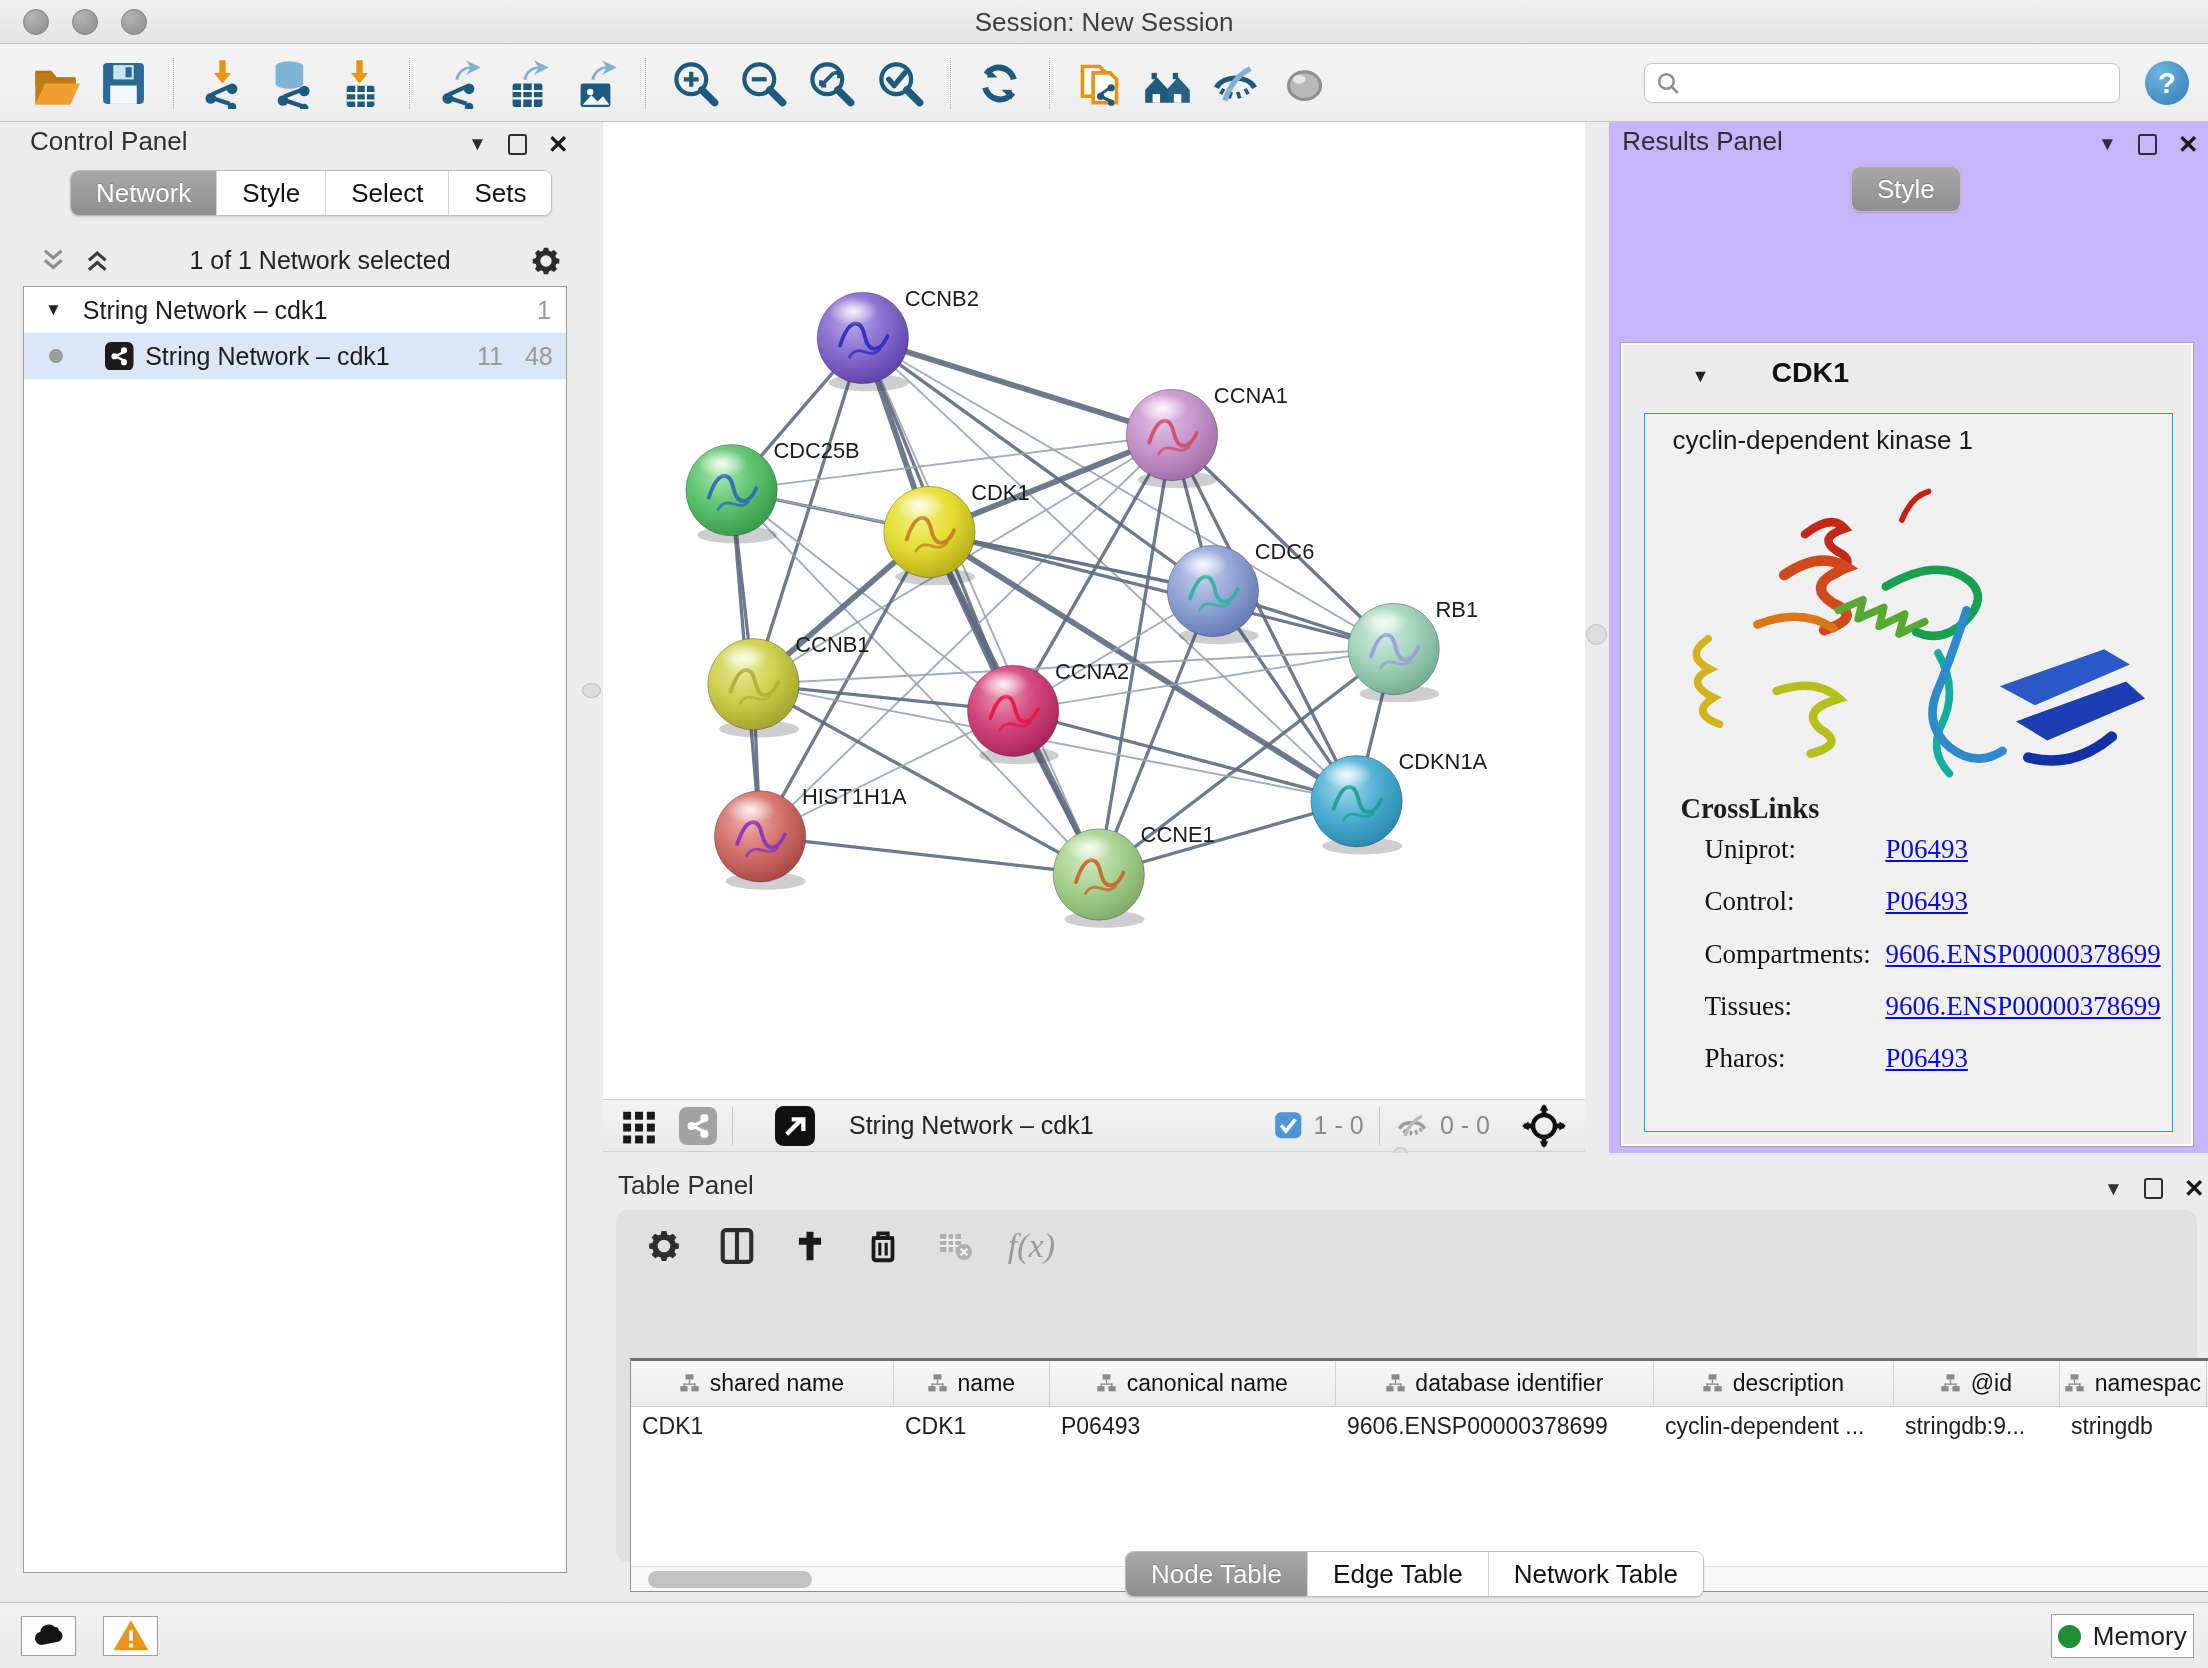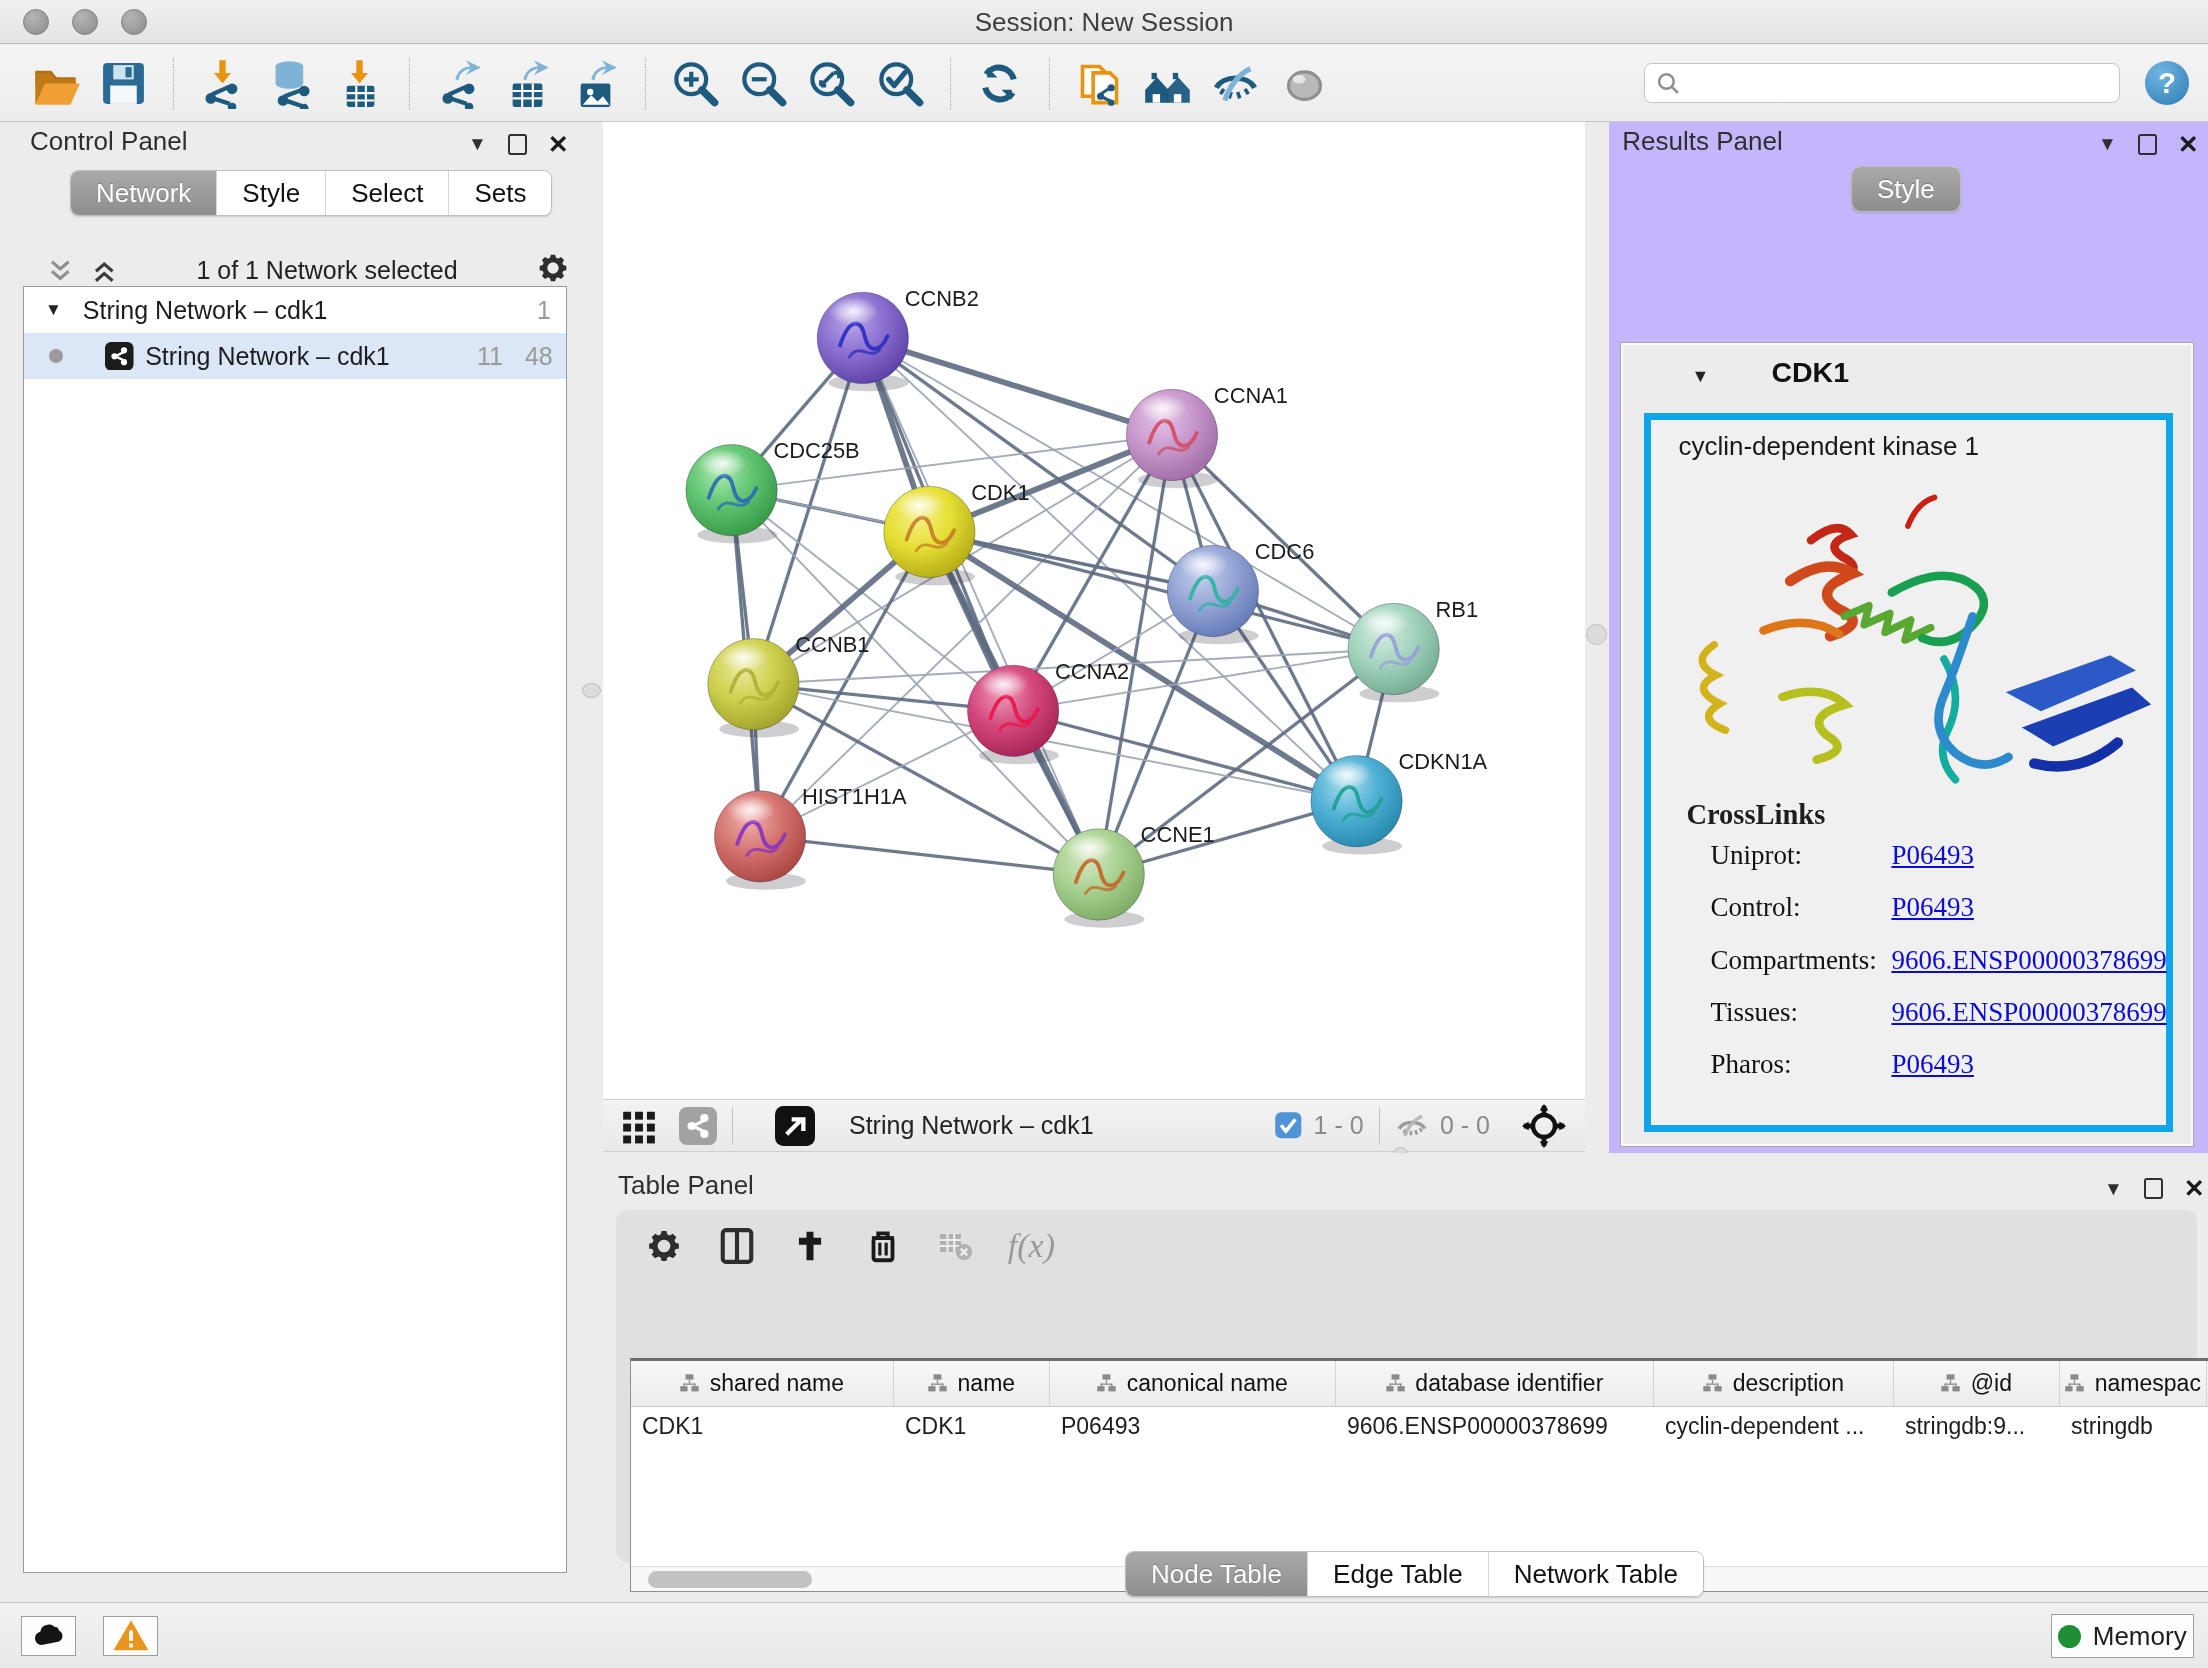--- a/index.html
+++ b/index.html
@@ -42,22 +42,22 @@
 
   
   .seg { position:absolute; display:flex; border:1px solid #bdbdbd; border-radius:8.6px;
     overflow:hidden; background:#fff; box-shadow:0 1px 1.9px rgba(0,0,0,.15); }
   .seg .tab { font-size:26px; padding:6.7px 25px; border-left:1px solid #d6d6d6; cursor:pointer; white-space:nowrap; background:#fff; color:#111; }
   .seg .tab:first-child { border-left:none; }
   .seg .tab.active { background:linear-gradient(#a9a9a9,#8e8e8e); color:#fff; text-shadow:0 -1px 1px rgba(0,0,0,.25); }
 
   
   .control-panel { position:absolute; left:0; top:122px; width:592px; height:1488px; background:#ececec; }
-  .cp-toolrow { position:absolute; left:12px; top:114px; width:592px; height:49px;
-    display:flex; align-items:flex-end; font-size:25px; color:#222; }
+  .cp-toolrow { position:absolute; left:5px; top:114px; width:592px; height:49px;
+    display:flex; align-items:center; font-size:25px; color:#222; }
   .listbox { position:absolute; left:23px; top:164px; width:544px; height:1287px;
     background:#fff; border:1.9px solid #9a9a9a; }
   .net-row { height:46px; display:flex; align-items:center; font-size:25px; position:relative; }
   .net-row .cnt { color:#9a9a9a; }
   .net-row.sel { background:#dbe6f7; }
 
   
   .canvas { position:absolute; left:603px; top:122px; width:982px; height:977px; background:#fff; }
   .canvas svg { position:absolute; inset:0; }
   .canvas-toolbar { position:absolute; left:603px; top:1099px; width:982px; height:53px;
@@ -69,21 +69,21 @@
 
   
   .split-dot { position:absolute; background:#dcdcdc; border:1px solid #bdbdbd; border-radius:50%; }
 
   
   .results-panel { position:absolute; left:1609px; top:122px; width:599px; height:1031px; background:#c4b5fd; }
   .rp-box { position:absolute; border:1px solid #a5a5a5; background:#ececec; box-shadow:inset 0 0 0 1.9px #fbfbfb; }
   .btn { background:linear-gradient(#ffffff,#f2f2f2); border:1px solid #bcbcbc; border-radius:7.6px;
     font-size:26px; padding:7.6px 0; text-align:center; cursor:pointer; box-shadow:0 1px 1.9px rgba(0,0,0,.12); }
   .rp-entry-head { position:absolute; font-size:28.5px; font-weight:bold; color:#111; }
-  .rp-inner { position:absolute; border:7px solid #0ea5e9; background:#f0f0f0; }
+  .rp-inner { position:absolute; border:1px solid #0ea5e9; background:#f0f0f0; }
   .rp-desc { position:absolute; font-size:26px; color:#1a1a1a; }
   .crosslinks-title { position:absolute; font-family:"Liberation Serif",serif; font-weight:bold; font-size:28.5px; }
   .cl-row { position:absolute; font-family:"Liberation Serif",serif; font-size:27px; display:flex; }
   .cl-row .lbl { width:181px; color:#111; }
   .cl-row a { color:#0b0bd6; text-decoration:underline; cursor:pointer; }
 
   
   .table-panel { position:absolute; left:603px; top:1153px; width:1605px; height:449px; background:#ececec; }
   .tp-graybox { position:absolute; left:13.3px; top:57px; width:1581px; height:352px;
     background:#e0e0e0; border-radius:11.4px; }

